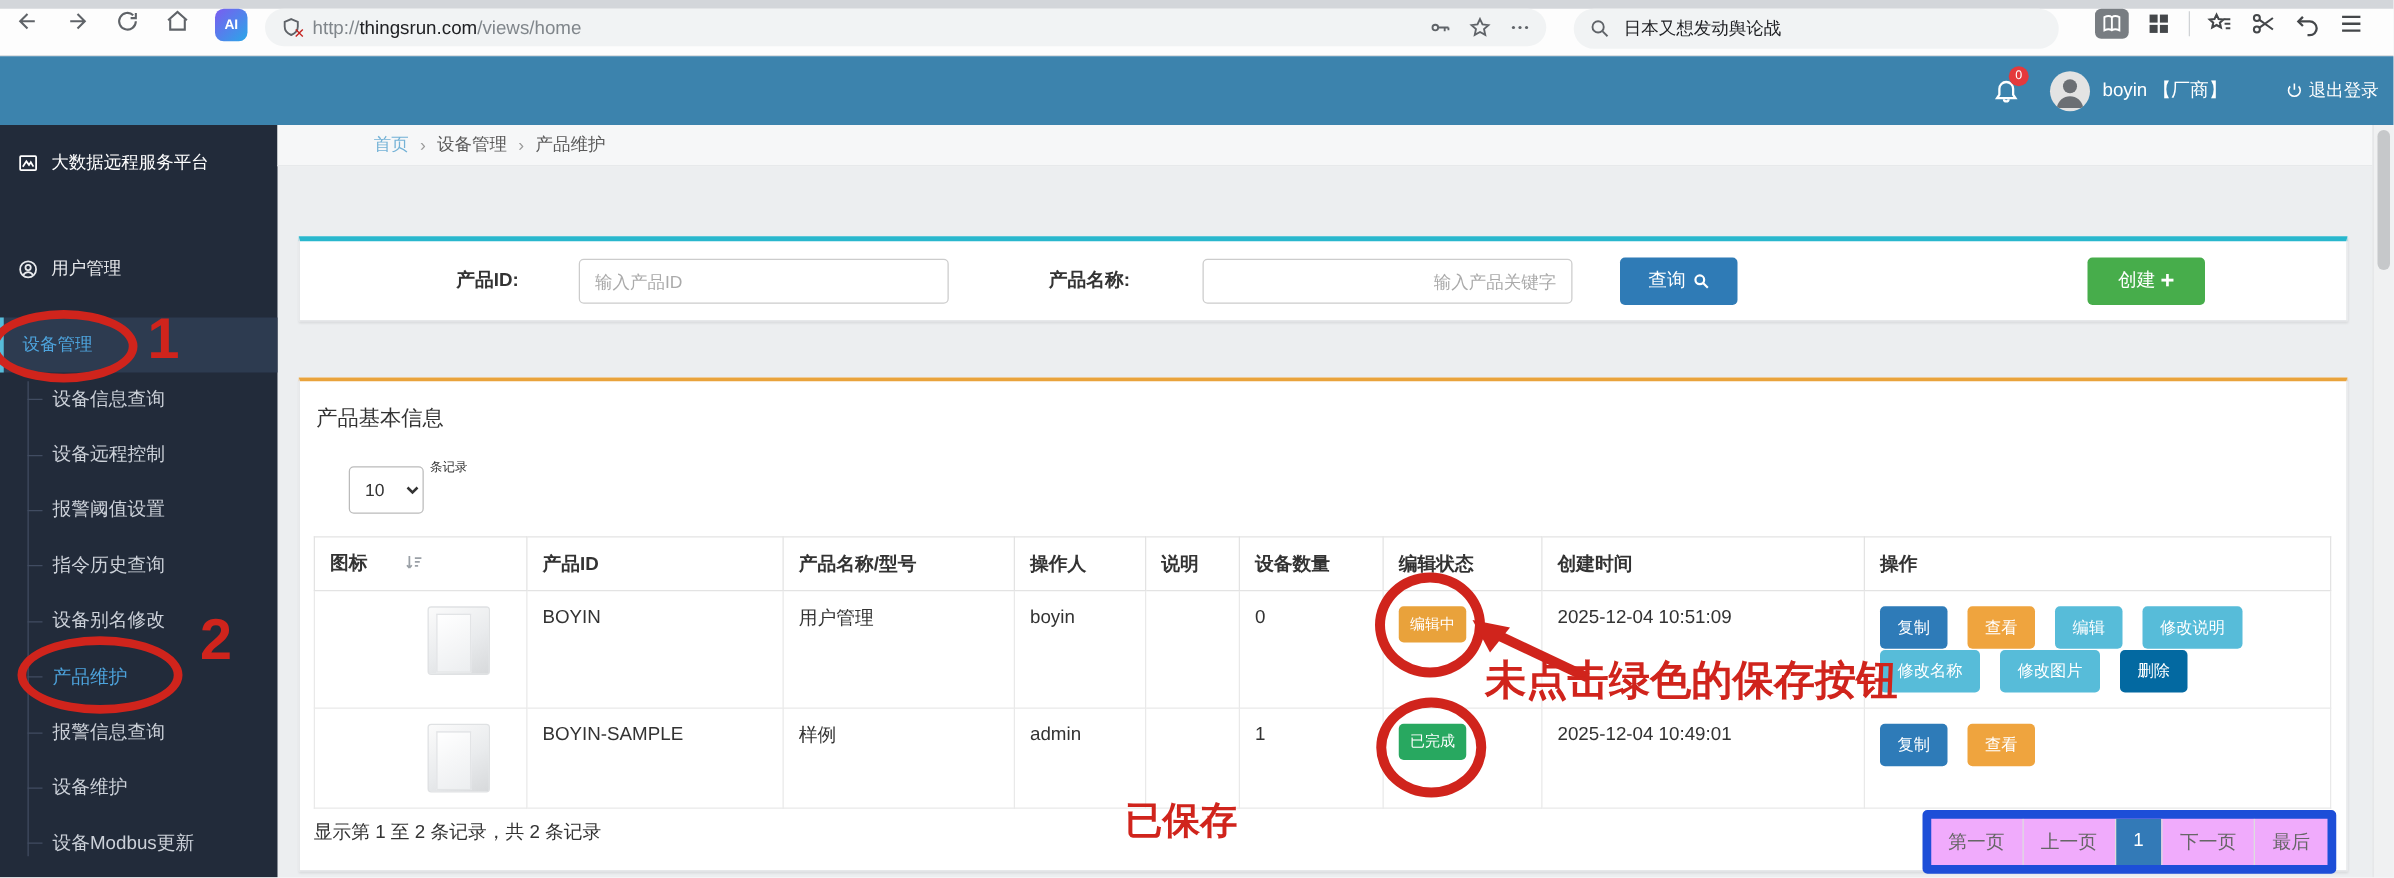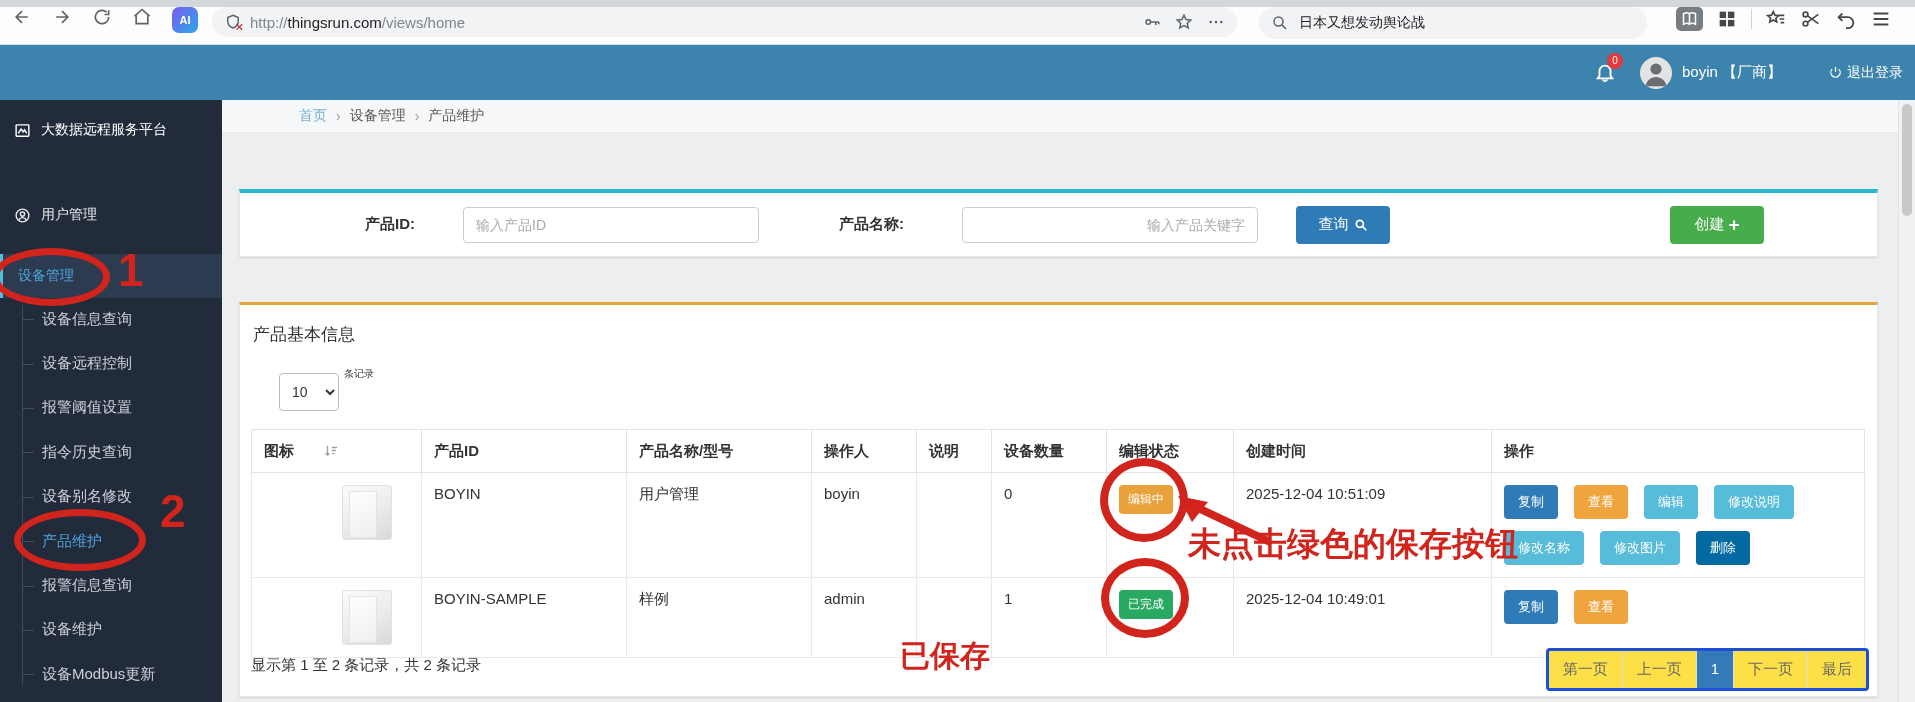--- a/index.html
+++ b/index.html
@@ -88,29 +88,29 @@
   .grid th { height:43px; border:1px solid #e3e3e3; text-align:left; padding:0 0 0 12px; font-size:15px; color:#333; background:#fff; }
   .grid td { border:1px solid #e9e9e9; vertical-align:top; padding:12px; font-size:15px; color:#333; background:#fff; }
   .sort-ico { display:inline-block; vertical-align:-2px; margin-left:30px; color:#9aa0a6; }
   .sort-ico svg { width:14px; height:14px; }
   .prodimg { width:50px; height:55px; margin-left:78px; border:1px solid #dfe1e3; border-radius:3px;
              background:linear-gradient(150deg,#fbfbfb 0%,#e9ebed 55%,#d7d9db 100%); position:relative; }
   .prodimg::after { content:""; position:absolute; left:6px; top:5px; width:26px; height:45px; background:linear-gradient(150deg,#ffffff,#eceef0); border:1px solid #e2e4e6; }
   .badge { display:inline-block; padding:6px 9px; border-radius:4px; color:#fff; font-size:12px; white-space:nowrap; }
   .badge.editing { background:#e9a23b; }
   .badge.done { background:#28a860; }
-  .actions { display:flex; flex-wrap:wrap; gap:12px 16px; }
+  .actions { display:flex; flex-wrap:wrap; gap:1px 16px; }
   .btn { height:34px; padding:0 14px; border:none; border-radius:4px; color:#fff; font-size:13px; cursor:pointer; white-space:nowrap; }
   .btn.primary { background:#2e7bb8; }
   .btn.warning { background:#efa43e; }
   .btn.info { background:#57bcd9; }
   .btn.danger { background:#0369a1; }
 
   .summary { position:absolute; left:11px; top:351px; font-size:15px; color:#333; }
-  .pager { position:absolute; right:8px; top:343px; display:flex; border:3px solid #1d4ed8; border-radius:4px; overflow:hidden; background:#fde047;margin-left:14px; }
+  .pager { position:absolute; right:8px; top:343px; display:flex; border:7px solid #1d4ed8; border-radius:4px; overflow:hidden; background:#f0abfc;margin-left:14px; }
   .page-item { padding:9px 14px; font-size:15px; color:#666; border-left:1px solid #ddd; cursor:pointer; }
   .page-item:first-child { border-left:none; }
   .page-item.active { background:#337ab7; color:#fff; }
 
   
   .scrollbar { position:absolute; right:0; top:100px; width:17px; height:602px; background:#f0f1f2; border-left:1px solid #e2e4e6; }
   .thumb { position:absolute; left:3px; right:3px; top:4px; height:112px; background:#c6c8ca; border-radius:6px; }
 
   
   .anno { position:absolute; pointer-events:none; z-index:50; }

